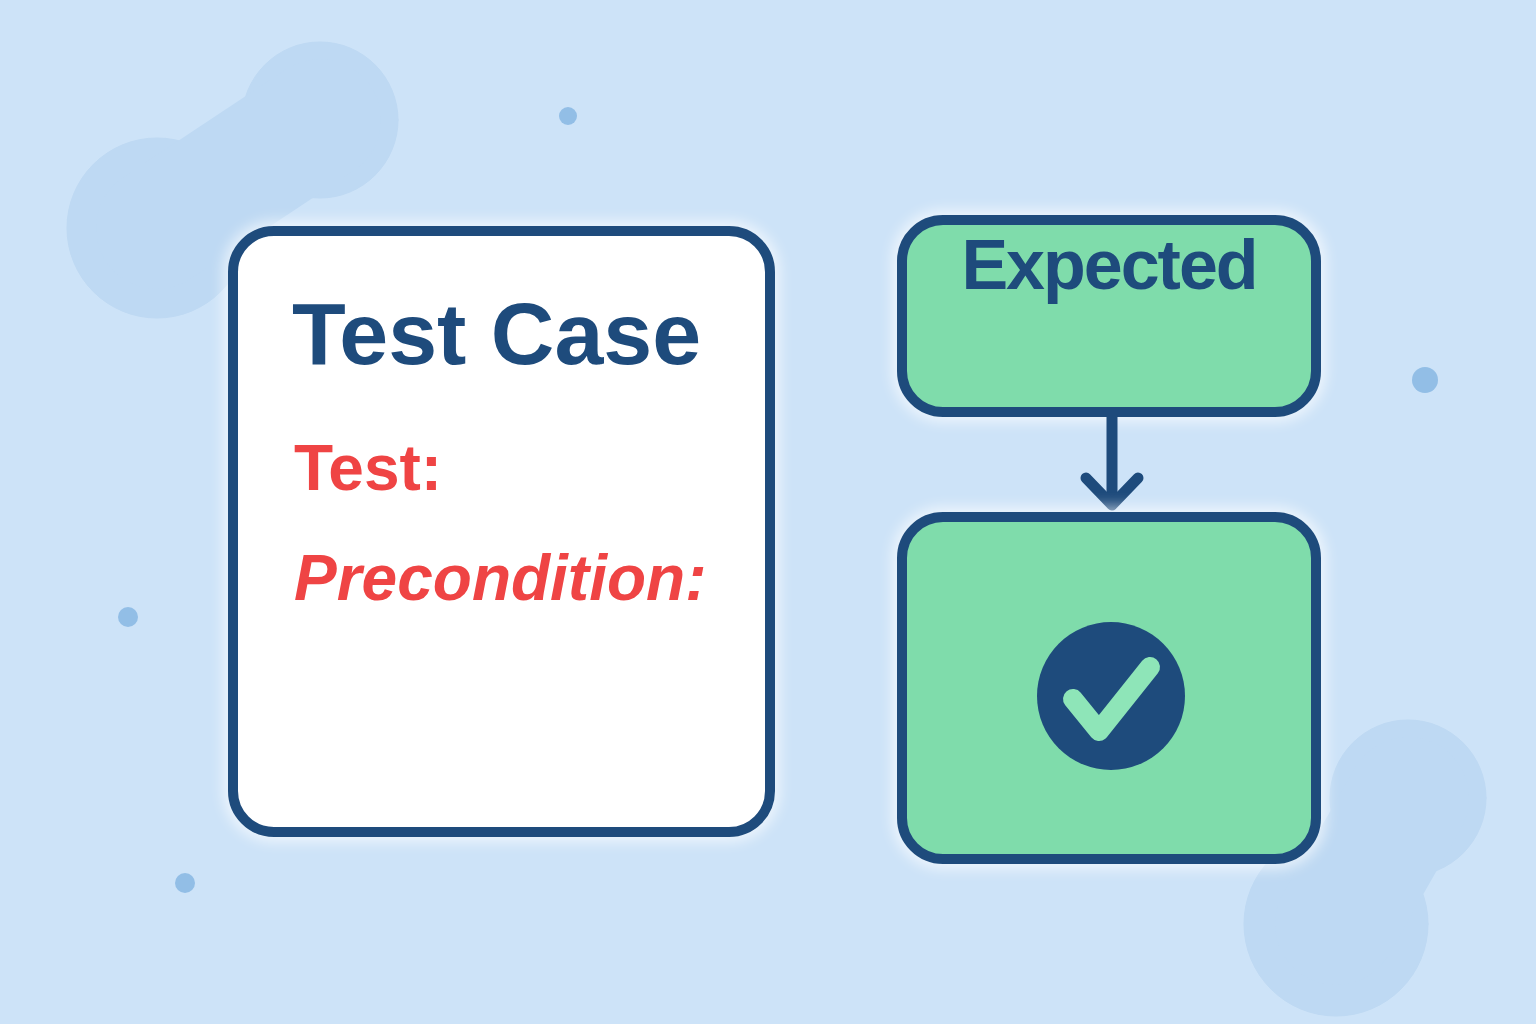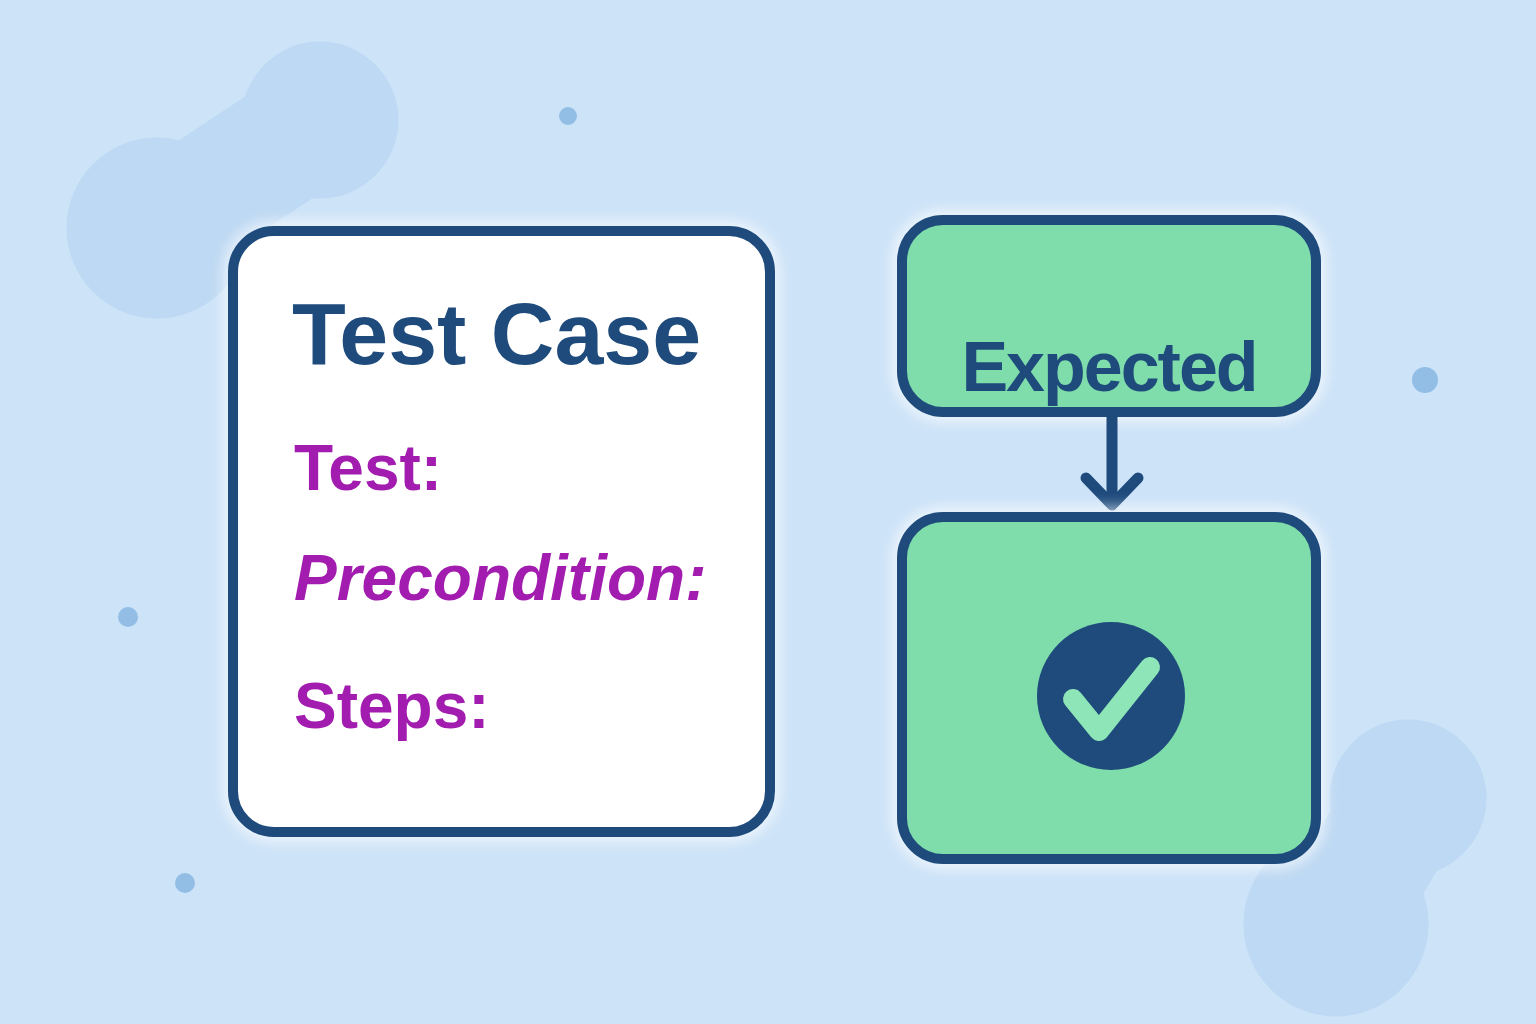--- a/index.html
+++ b/index.html
@@ -43,41 +43,41 @@
     line-height: 1;
     color: #1e4b7c;
     white-space: nowrap;
   }
   .field {
     position: absolute;
     left: 56px;
     font-size: 64px;
     font-weight: 700;
     line-height: 1;
-    color: #a21caf;
+    color: #ef4444;
     white-space: nowrap;
   }
   .field-test        { top: 200px; }
   .field-precondition{ top: 310px; font-style: italic; }
   .field-steps       { top: 438px; }
 
   
   .expected-box {
     position: absolute;
     left: 897px;
     top: 215px;
     width: 424px;
     height: 202px;
     box-sizing: border-box;
     background: #7fdcab;
     border: 10px solid #1e4b7c;
     border-radius: 46px;
     box-shadow: 0 0 14px 5px rgba(255,255,255,0.65);
     display: flex;
-    align-items: flex-end;
+    align-items: flex-start;
     justify-content: center;
   }
   .expected-label {
     font-size: 70px;
     font-weight: 700;
     letter-spacing: -2px;
     color: #1e4b7c;
     white-space: nowrap;
   }
 
@@ -128,21 +128,20 @@
       <circle cx="1425" cy="380" r="13"></circle>
       <circle cx="128" cy="617" r="10"></circle>
       <circle cx="185" cy="883" r="10"></circle>
     </g>
   </svg>
 
   <div class="card">
     <div class="card-title">Test Case</div>
     <div class="field field-test">Test:</div>
     <div class="field field-precondition">Precondition:</div>
-    <div class="field field-steps">Steps:</div>
   </div>
 
   <div class="expected-box">
     <span class="expected-label">Expected</span>
   </div>
 
   <svg class="arrow" width="64" height="100" viewBox="0 0 64 100">
     <g stroke="#1e4b7c" stroke-width="11" fill="none" stroke-linecap="round" stroke-linejoin="round">
       <line x1="32" y1="4" x2="32" y2="84"></line>
       <polyline points="6,65 32,92 58,65"></polyline>

